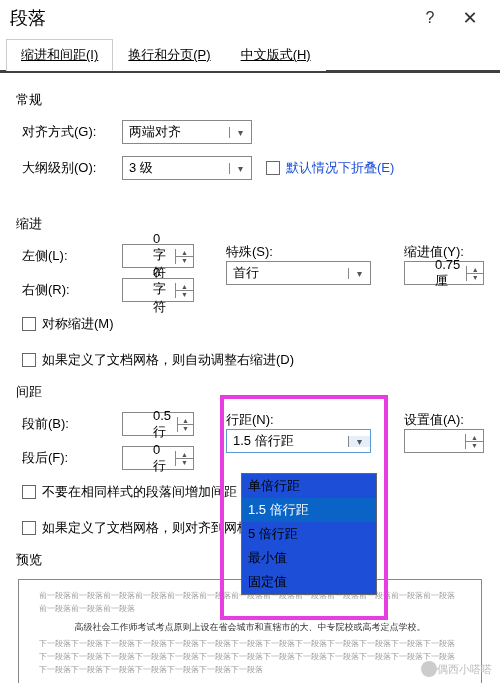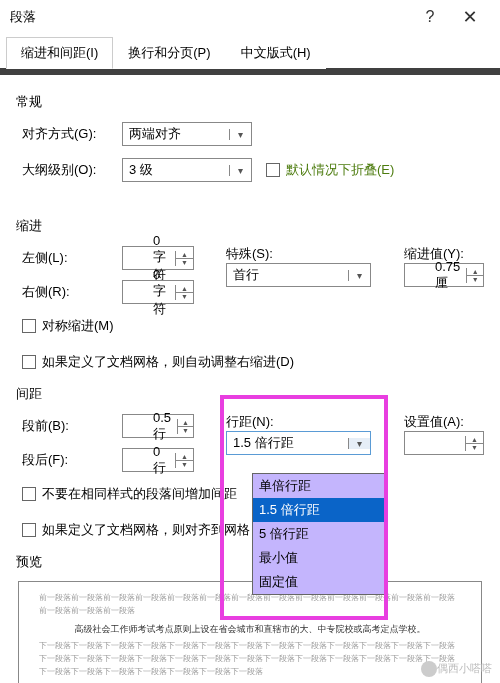--- a/index.html
+++ b/index.html
@@ -1,21 +1,21 @@
 <!DOCTYPE html>
 <html><head>
 <meta charset="utf-8">
 <style>
 * { box-sizing: border-box; font-family: "Microsoft YaHei", "SimSun", Arial, sans-serif; }
 body { margin: 0; background: #fff; width: 500px; height: 683px; overflow: hidden; position: relative; font-size: 13px; color: #000; }
 .titlebar { display: flex; align-items: center; padding: 6px 10px 4px 10px; }
-.titlebar .title { flex: 1; font-size: 13px; }
+.titlebar .title { flex: 1; font-size: 18px; }
 .titlebar .qmark, .titlebar .close { width: 40px; text-align: center; font-size: 16px; color: #333; }
 .titlebar .close { font-size: 18px; font-weight: 300; }
-.tabs { display: flex; border-bottom: 7px solid #404040; padding: 0 6px; margin-top: 4px; }
+.tabs { display: flex; border-bottom: 3px solid #404040; padding: 0 6px; margin-top: 4px; text-decoration: underline; }
 .tab { padding: 6px 14px 6px 14px; border: 1px solid transparent; border-bottom: none; position: relative; top: 1px; background: #fff; }
 .tab.active { border-color: #ccc; border-bottom: 1px solid #fff; }
 .body { padding: 12px 16px 0 16px; }
 .section-label { margin: 6px 0 10px 0; }
 .row { display: flex; align-items: center; margin-bottom: 10px; min-height: 26px; }
 .label { width: 100px; }
 .combo, .spinner, .txt { border: 1px solid #888; height: 24px; display: flex; align-items: center; background: #fff; }
 .combo { width: 130px; }
 .combo.wide { width: 145px; }
 .combo .val { flex: 1; padding: 0 6px; }
@@ -26,25 +26,25 @@
 .spinner .arrows div { flex: 1; display: flex; align-items: center; justify-content: center; font-size: 7px; color: #555; line-height: 1; }
 .spinner .arrows div:first-child { border-bottom: 1px solid #888; }
 .chk { display: flex; align-items: center; gap: 6px; }
 .chkbox { width: 14px; height: 14px; border: 1px solid #666; background: #fff; }
 .indent-cols { display: flex; }
 .indent-left .row { margin-bottom: 8px; }
 .preview-box { border: 1px solid #888; margin: 6px 2px 0 2px; padding: 10px 20px; font-size: 8px; color: #999; line-height: 1.6; }
 .preview-box .hl { color: #333; font-size: 9px; text-align: center; margin: 4px 0; }
 
 .highlight-box { position: absolute; border: 4px solid #e83ee0; left: 220px; top: 395px; width: 168px; height: 225px; pointer-events: none; z-index: 10; }
-.dropdown { position: absolute; left: 252px; top: 473px; width: 136px; border: 1px solid #666; background: #c4b5fd; z-index: 5; }
+.dropdown { position: absolute; left: 241px; top: 473px; width: 136px; border: 1px solid #666; background: #1d4ed8; z-index: 5; }
 .dropdown .opt { padding: 3px 6px; }
 .dropdown .opt.sel { background: #0a64c8; color: #fff; }
 
-.watermark { position: absolute; right: 8px; bottom: 6px; color: #bbb; font-size: 11px; display: flex; align-items: flex-start; z-index: 20; }
+.watermark { position: absolute; right: 8px; bottom: 6px; color: #bbb; font-size: 11px; display: flex; align-items: center; z-index: 20; }
 .wm-ava { width: 16px; height: 16px; border-radius: 50%; background: #ccc; }
 </style>
 </head>
 <body>
 
 <div class="titlebar">
   <div class="title">段落</div>
   <div class="qmark">?</div>
   <div class="close">✕</div>
 </div>
@@ -65,21 +65,21 @@
     </div>
   </div>
   <div class="row" style="padding-left:6px">
     <div class="label">大纲级别(O):</div>
     <div class="combo">
       <div class="val">3 级</div>
       <div class="arrow">▾</div>
     </div>
     <div class="chk" style="margin-left:14px">
       <div class="chkbox"></div>
-      <span style="color:#4d7c0f">默认情况下折叠(E)</span>
+      <span style="color:#1d4ed8">默认情况下折叠(E)</span>
     </div>
   </div>
 
   <div style="height:18px"></div>
   <div class="section-label">缩进</div>
 
   <div class="indent-cols">
     <div class="indent-left" style="width:210px; padding-left:6px">
       <div class="row">
         <div class="label">左侧(L):</div>

